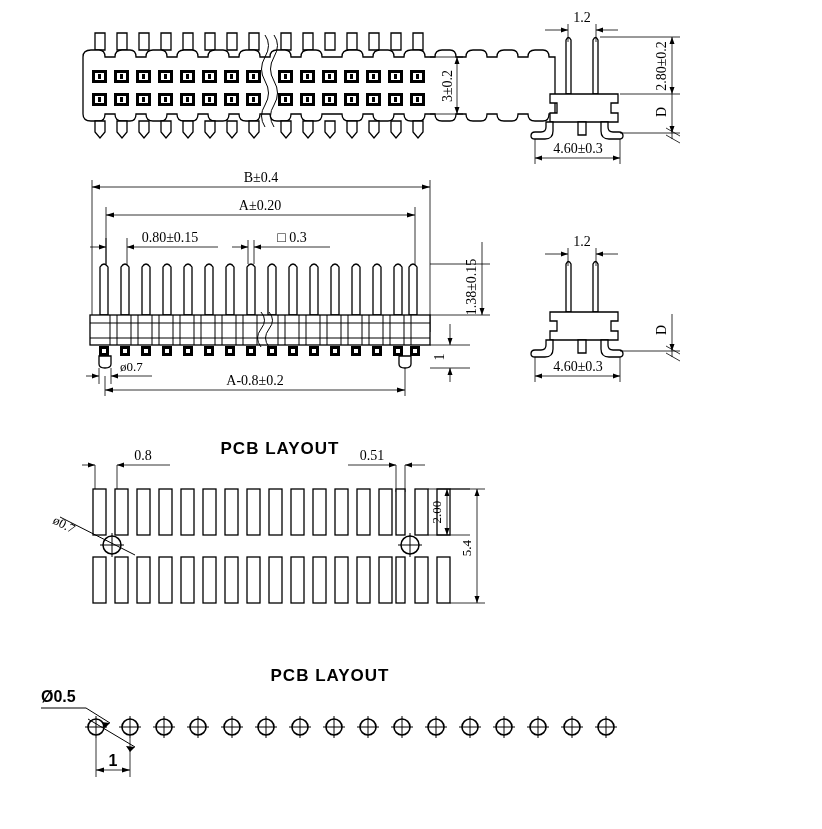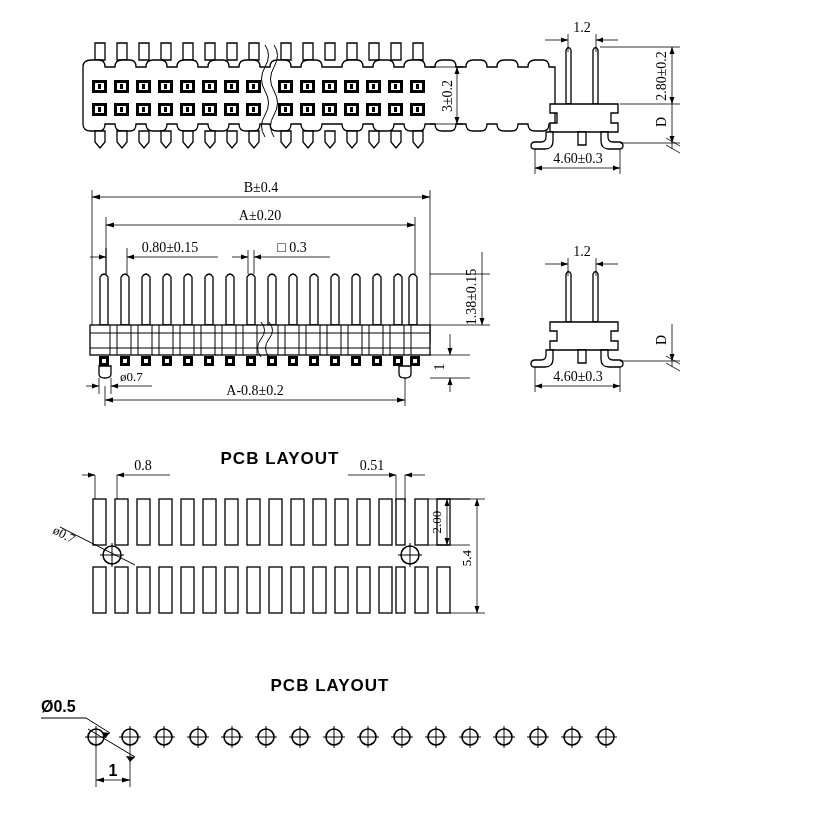--- a/index.html
+++ b/index.html
@@ -1,18 +1,18 @@
 <!DOCTYPE html>
 <html><head>
 <meta charset="utf-8">
 <style>
   html,body{margin:0;padding:0;background:#ffffff;}
   body{width:822px;height:829px;position:relative;overflow:hidden;
        font-family:"Liberation Serif",serif;color:#000;}
-  #sheet{position:absolute;left:0;top:12px;width:822px;height:606px;}
+  #sheet{position:absolute;left:0;top:2px;width:822px;height:606px;}
   svg{display:block;}
   text{font-family:"Liberation Serif",serif;fill:#000;}
   .dimtxt{font-size:14px;}
   .dimtxt-s{font-size:13px;}
   .title{font-family:"Liberation Sans",sans-serif;font-weight:bold;}
   .thin{stroke:#000;stroke-width:0.8;fill:none;}
   .thin2{stroke:#000;stroke-width:1;fill:none;}
   .body-ln{stroke:#000;stroke-width:1.3;fill:#fff;}
   .pad{fill:#fff;stroke:#000;stroke-width:1.3;}
   .blk{fill:#000;}

